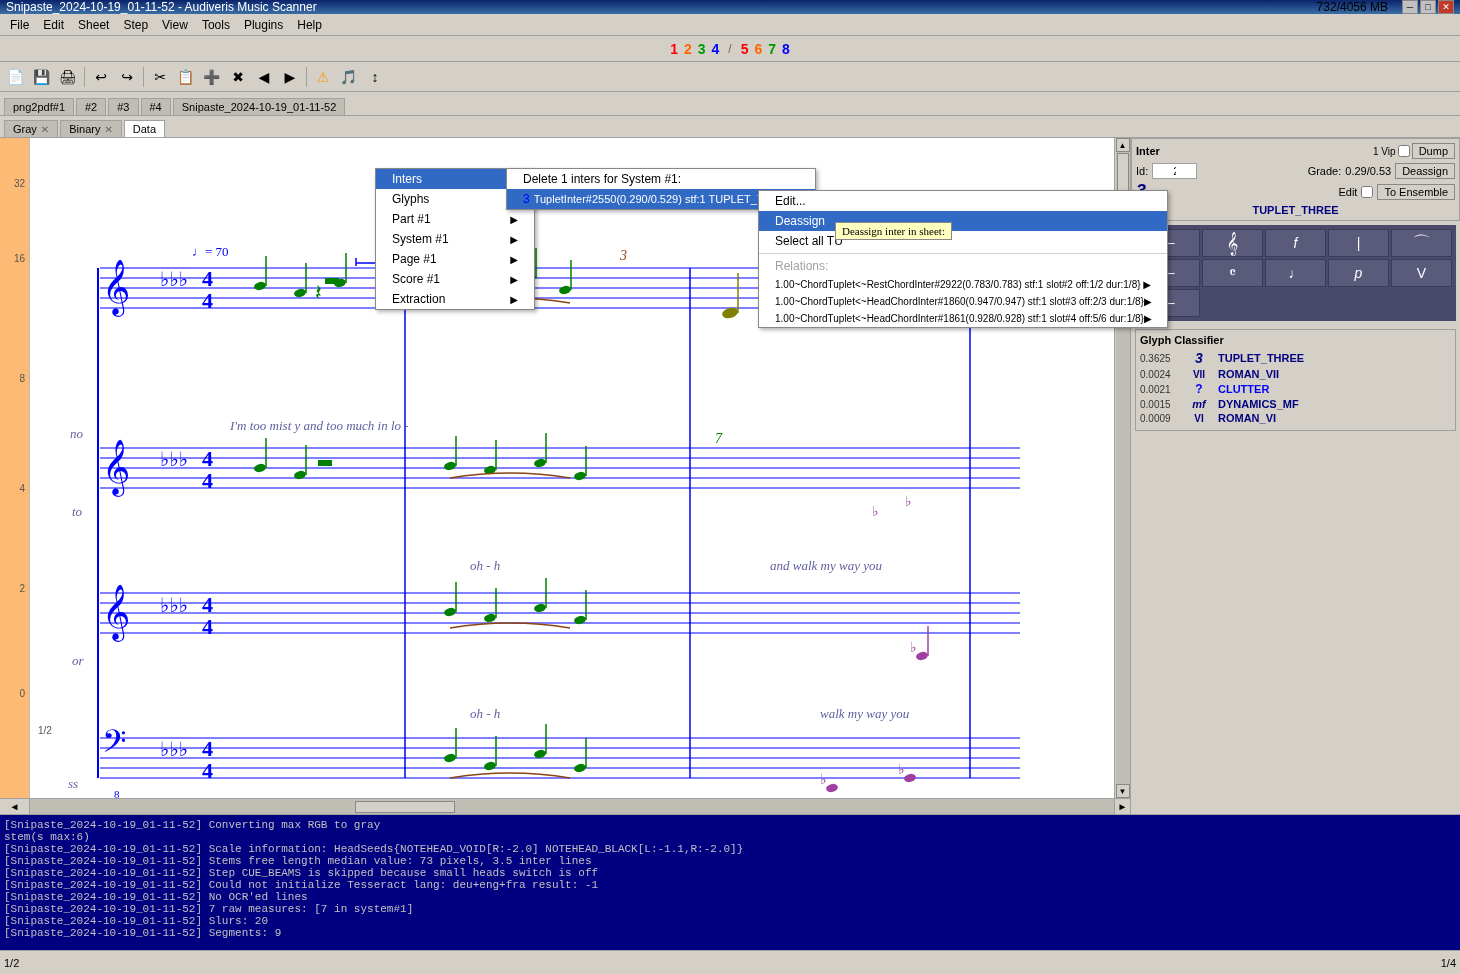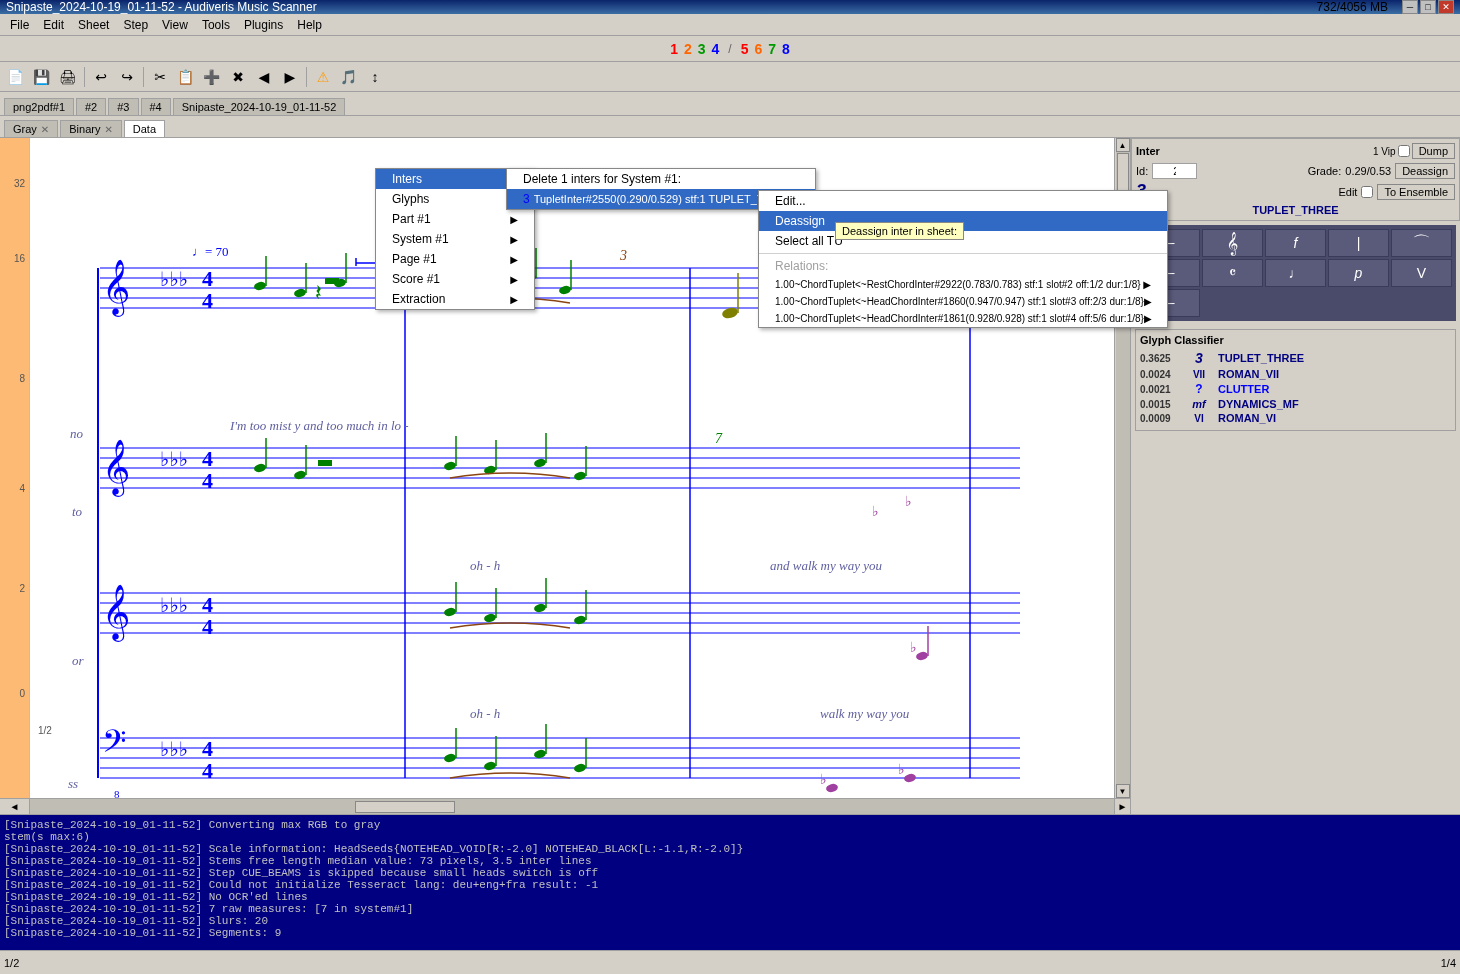--- a/index.html
+++ b/index.html
@@ -174,21 +174,21 @@
       font-weight: bold;
       margin-bottom: 4px;
     }
     .glyph-row {
       display: flex;
       align-items: center;
       gap: 4px;
       margin-bottom: 2px;
       font-size: 11px;
     }
-    .glyph-score { width: 40px; color: #333; font-size: 10px; font-weight: bold; }
+    .glyph-score { width: 40px; color: #333; font-size: 10px; }
     .glyph-icon { width: 30px; text-align: center; font-weight: bold; font-size: 13px; }
     .glyph-name { color: #000080; font-size: 11px; font-weight: bold; }
     .glyph-name.clutter { color: blue; }
 
     
     .context-menu {
       position: absolute;
       background: white;
       border: 1px solid #888;
       box-shadow: 2px 2px 4px rgba(0,0,0,0.3);
@@ -819,21 +819,21 @@
     <div class="context-menu-item" style="font-size:10px;">
       <span>1.00~ChordTuplet&lt;~HeadChordInter#1860(0.947/0.947) stf:1 slot#3 off:2/3 dur:1/8}</span>
       <span class="submenu-arrow">▶</span>
     </div>
     <div class="context-menu-item" style="font-size:10px;">
       <span>1.00~ChordTuplet&lt;~HeadChordInter#1861(0.928/0.928) stf:1 slot#4 off:5/6 dur:1/8}</span>
       <span class="submenu-arrow">▶</span>
     </div>
   </div>
 
-  <div class="tooltip-deassign" style="left:835px;top:222px;">
+  <div class="tooltip-deassign" style="left:835px;top:222px;font-family:Liberation Serif, serif;">
     Deassign inter in sheet:
   </div>
 
   <div id="log-area">
     <div>[Snipaste_2024-10-19_01-11-52] Converting max RGB to gray</div>
     <div>stem(s max:6)</div>
     <div>[Snipaste_2024-10-19_01-11-52] Scale information: HeadSeeds{NOTEHEAD_VOID[R:-2.0] NOTEHEAD_BLACK[L:-1.1,R:-2.0]}</div>
     <div>[Snipaste_2024-10-19_01-11-52] Stems free length median value: 73 pixels, 3.5 inter lines</div>
     <div>[Snipaste_2024-10-19_01-11-52] Step CUE_BEAMS is skipped because small heads switch is off</div>
     <div>[Snipaste_2024-10-19_01-11-52] Could not initialize Tesseract lang: deu+eng+fra result: -1</div>

